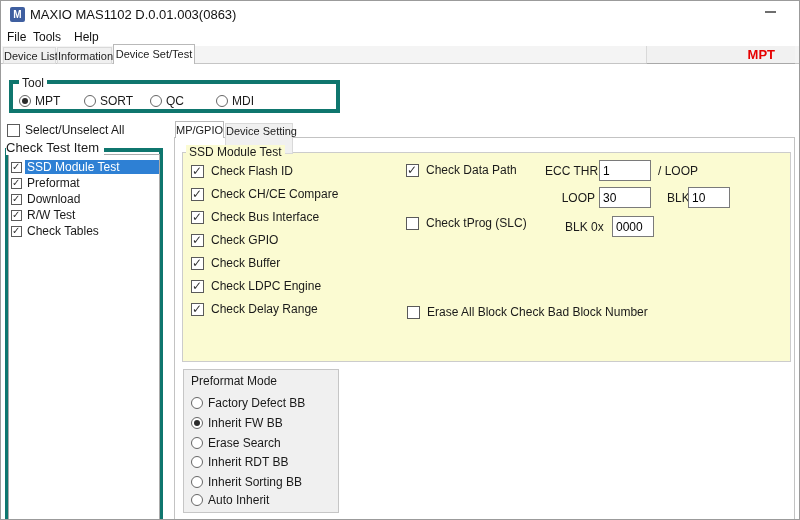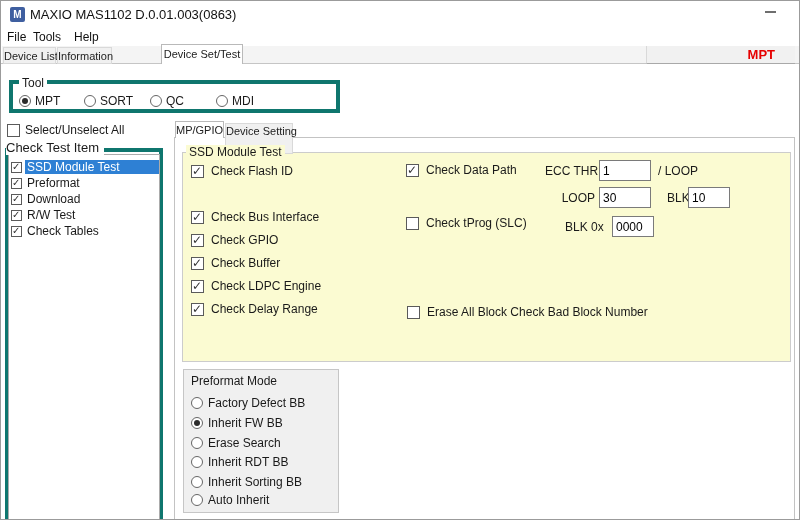--- a/index.html
+++ b/index.html
@@ -21,21 +21,21 @@
   .min-bar{ width:11px; height:2px; background:#6e6e6e; }
   
   .menubar{ position:absolute; left:0; top:27px; width:100%; height:18px; background:#fff;padding-left:38px; }
   .menu-item{ position:absolute; top:2px; font-size:12px; color:#111; }
   
   .tabstrip-bg{ position:absolute; left:1px; top:45px; width:797px; height:17px; background:#f4f4f4; }
   .strip-line{ position:absolute; left:0px; top:62px; width:799px; height:1px; background:#c5c5c5; }
   .tab{ position:absolute; text-align:center; font-size:11px; color:#222; white-space:nowrap; }
   .tab.inactive{ top:46px; height:17px; line-height:16px; background:#f0f0f0; border:1px solid #d9d9d9; z-index:1; }
   .tab.active-top{ left:112px; top:43px; width:82px; height:20px; line-height:19px; background:#ffffff;
-    border:1px solid #b9b9b9; border-bottom:none; z-index:3;margin-left:48px; }
+    border:1px solid #b9b9b9; border-bottom:none; z-index:3; }
   .mpt-seg{
     position:absolute; left:645px; top:45px; width:149px; height:18px; background:#f1f1f1;
     border-left:1px solid #d9d9d9; border-bottom:1px solid #a9a9a9; z-index:2;
     display:flex; align-items:center; justify-content:flex-end; padding-right:20px;
   }
   .mpt-text{ color:#e60000; font-weight:bold; font-size:13px; }
   
   .groupbox{ position:absolute; border:4px solid #0f766e; }
   .gb-label{ position:absolute; top:-8px; left:6px; background:#fff; padding:0 3px; font-size:12px; white-space:nowrap; }
   
@@ -160,20 +160,24 @@
   <div class="page-panel"></div>
   <div class="tab mp-active">MP/GPIO</div>
   <div class="tab dev-inactive">Device Setting</div>
 
   <span class="ssd-label">SSD Module Test</span>
   <div class="groupbox ssd-group">
     <div class="ctl-row" style="left:8px; top:11px;">
       <span class="cb checked"></span>
       <span class="lbl">Check Flash ID</span>
     </div>
+    <div class="ctl-row" style="left:8px; top:34px;">
+      <span class="cb checked"></span>
+      <span class="lbl">Check CH/CE Compare</span>
+    </div>
     <div class="ctl-row" style="left:8px; top:57px;">
       <span class="cb checked"></span>
       <span class="lbl">Check Bus Interface</span>
     </div>
     <div class="ctl-row" style="left:8px; top:80px;">
       <span class="cb checked"></span>
       <span class="lbl">Check GPIO</span>
     </div>
     <div class="ctl-row" style="left:8px; top:103px;">
       <span class="cb checked"></span>

